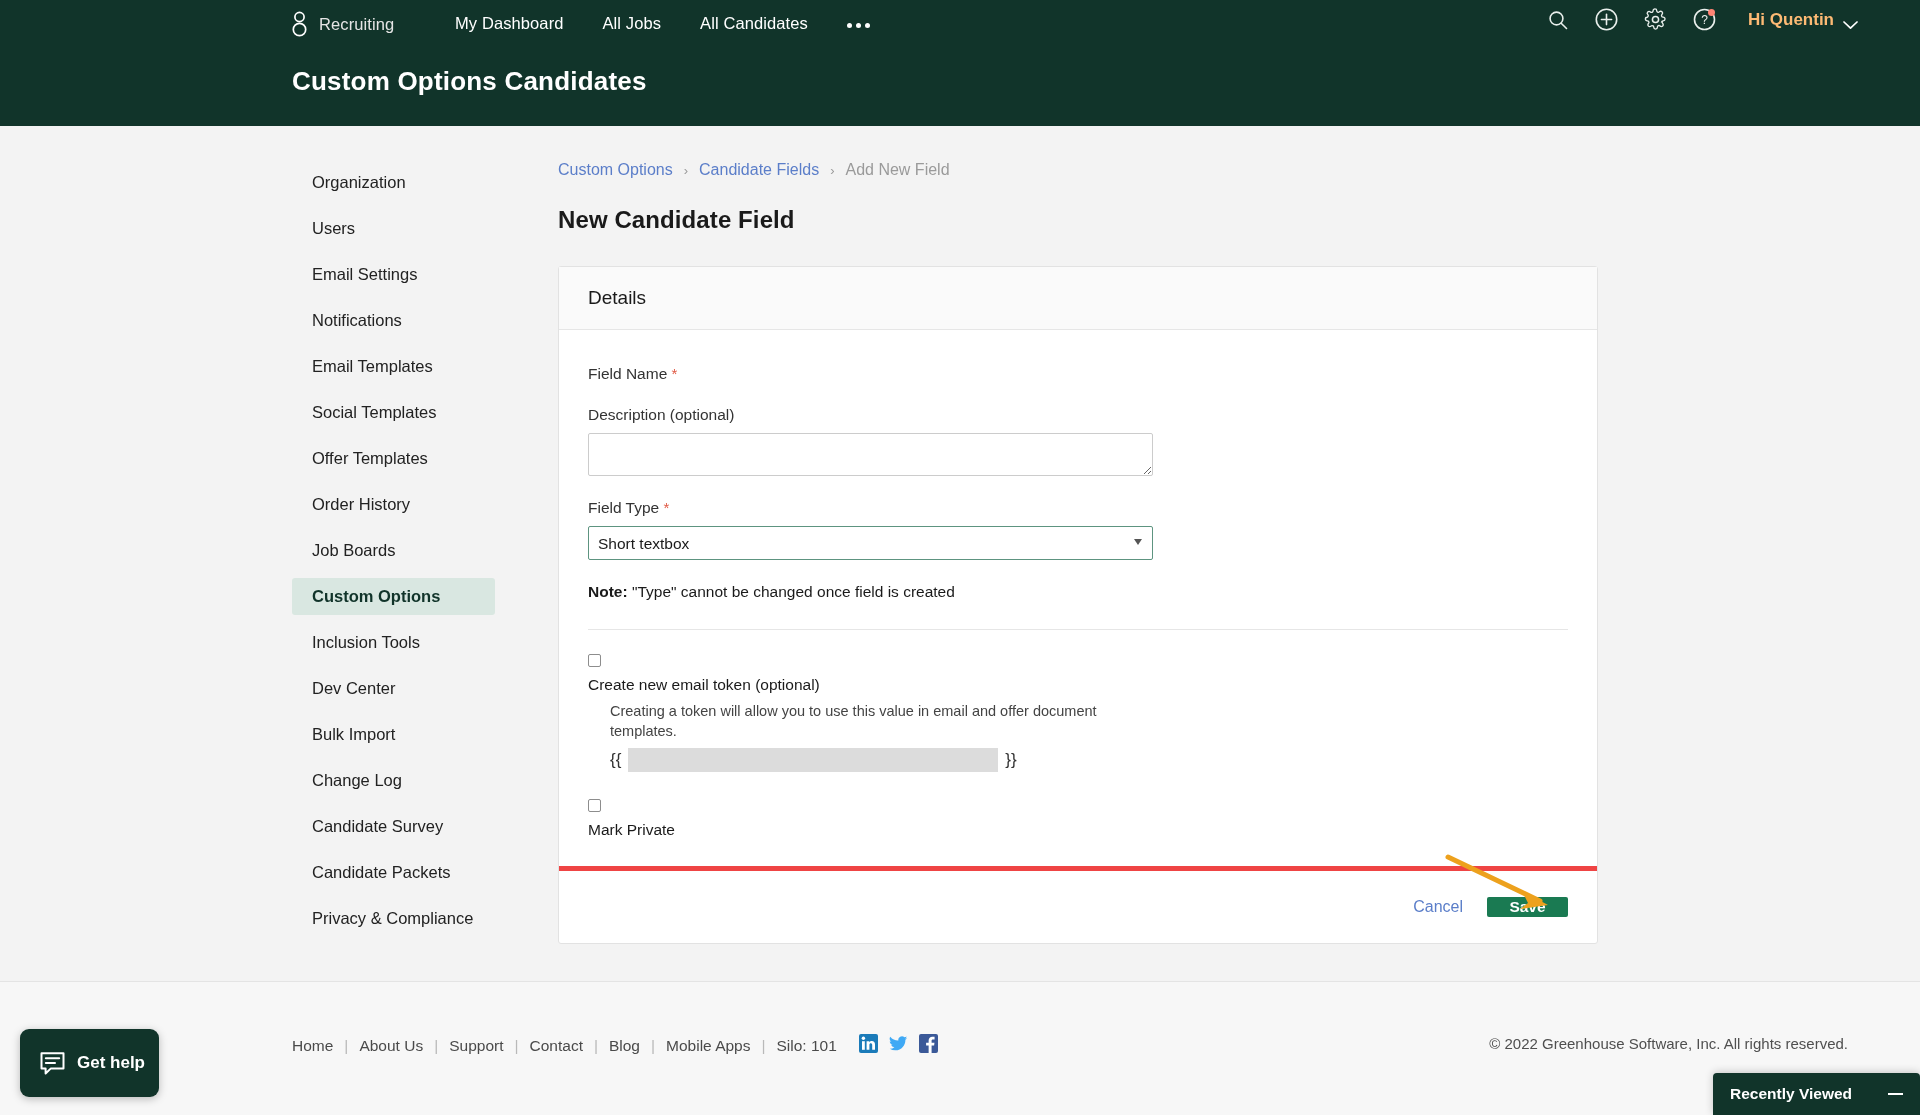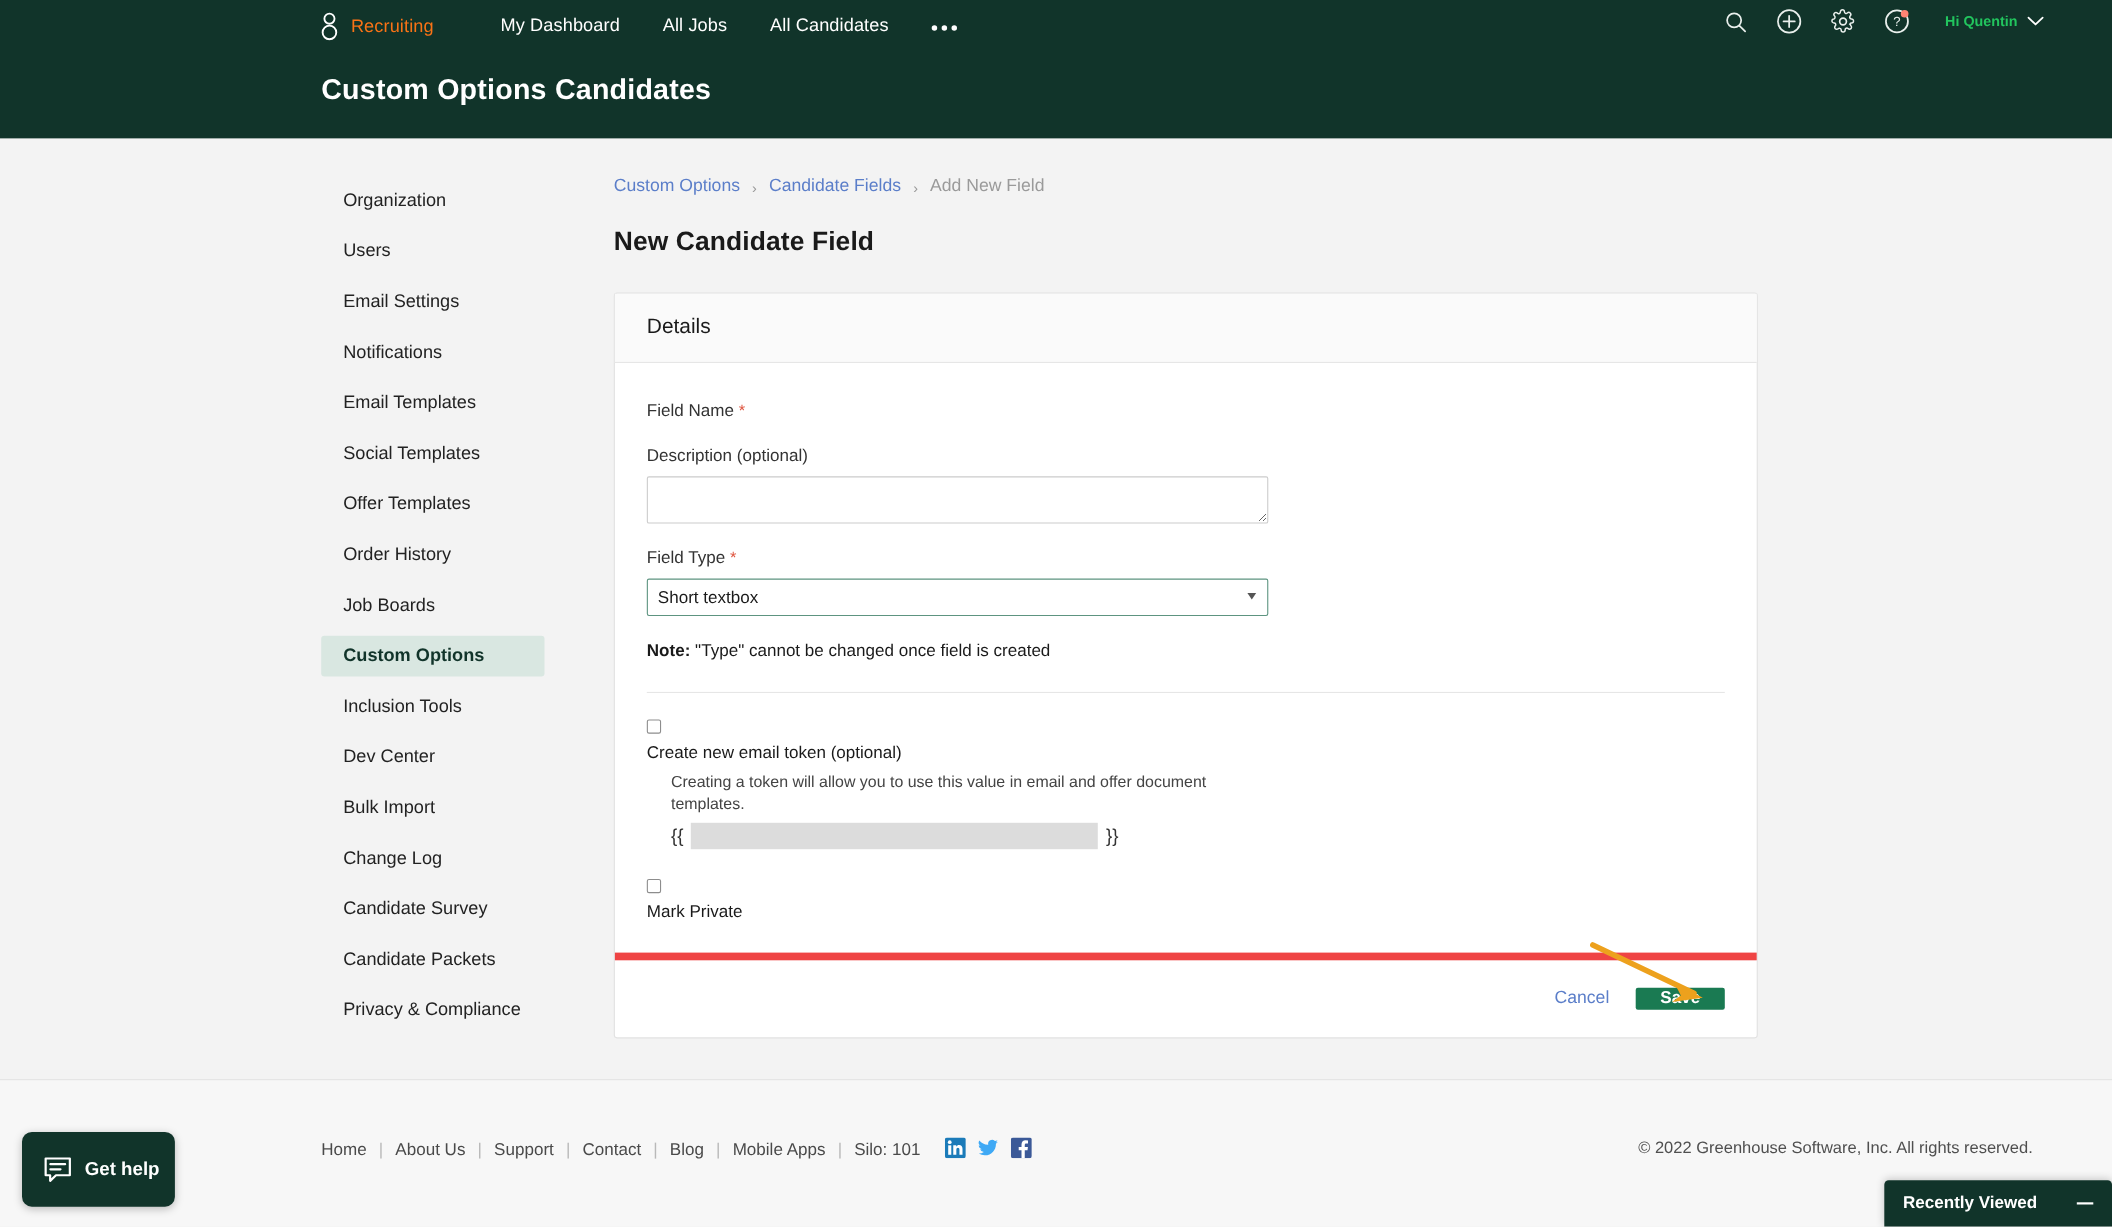--- a/index.html
+++ b/index.html
@@ -22,21 +22,21 @@
     display: flex; align-items: center;
   }
   .brand {
     position: absolute; left: 291px; top: 11px;
     display: flex; align-items: center; gap: 11px;
   }
   .gh-logo {
     width: 17px; height: 26px; display: block;
   }
   .brand-name {
-    font-size: 16.5px; color: #f97316; letter-spacing: .1px;
+    font-size: 16.5px; color: #e5e5e5; letter-spacing: .1px;
   }
   .nav-links {
     position: absolute; left: 455px; top: 14px;
     display: flex; align-items: center; gap: 39px;
   }
   .nav-links a {
     color: #ffffff; text-decoration: none; font-size: 16.5px; letter-spacing: .1px;
   }
   .nav-dots {
     display: flex; gap: 4px; align-items: center; padding-top: 4px;
@@ -47,22 +47,22 @@
     position: absolute; right: 62px; top: 8px;
     display: flex; align-items: center; gap: 26px;
   }
   .icon-btn { display: flex; align-items: center; justify-content: center; position: relative; }
   .notif-dot {
     position: absolute; top: 1px; right: 1px;
     width: 7px; height: 7px; border-radius: 50%;
     background: #ff8474;
   }
   .greet {
-    display: flex; align-items: center; gap: 9px;
-    font-size: 13px; font-weight: bold; color: #22c55e; margin-left: 6px;
+    display: flex; align-items: flex-end; gap: 9px;
+    font-size: 17px; font-weight: bold; color: #fdba74; margin-left: 6px;
   }
   .page-title {
     position: absolute; left: 292px; top: 66px;
     font-size: 26px; font-weight: bold; color: #ffffff; letter-spacing: .2px;
   }
 
   
   .content {
     position: absolute; top: 126px; left: 0;
     width: 1920px; height: 855px;
@@ -197,21 +197,21 @@
   }
   .token-input {
     width: 370px; height: 24px;
     background: #dcdcdc; border: none;
     font-family: "Liberation Sans", sans-serif;
     font-size: 14px; padding: 0 6px;
   }
 
   .card-foot {
     margin-top: 27px;
-    border-top: 7px solid #ef4444;
+    border-top: 5px solid #ef4444;
     height: 77px;
     display: flex; align-items: center; justify-content: flex-end;
     gap: 24px;
     padding-right: 29px;
     position: relative;
   }
   .cancel-link {
     color: #5b7ec9; font-size: 16px; text-decoration: none;
   }
   .save-btn {

